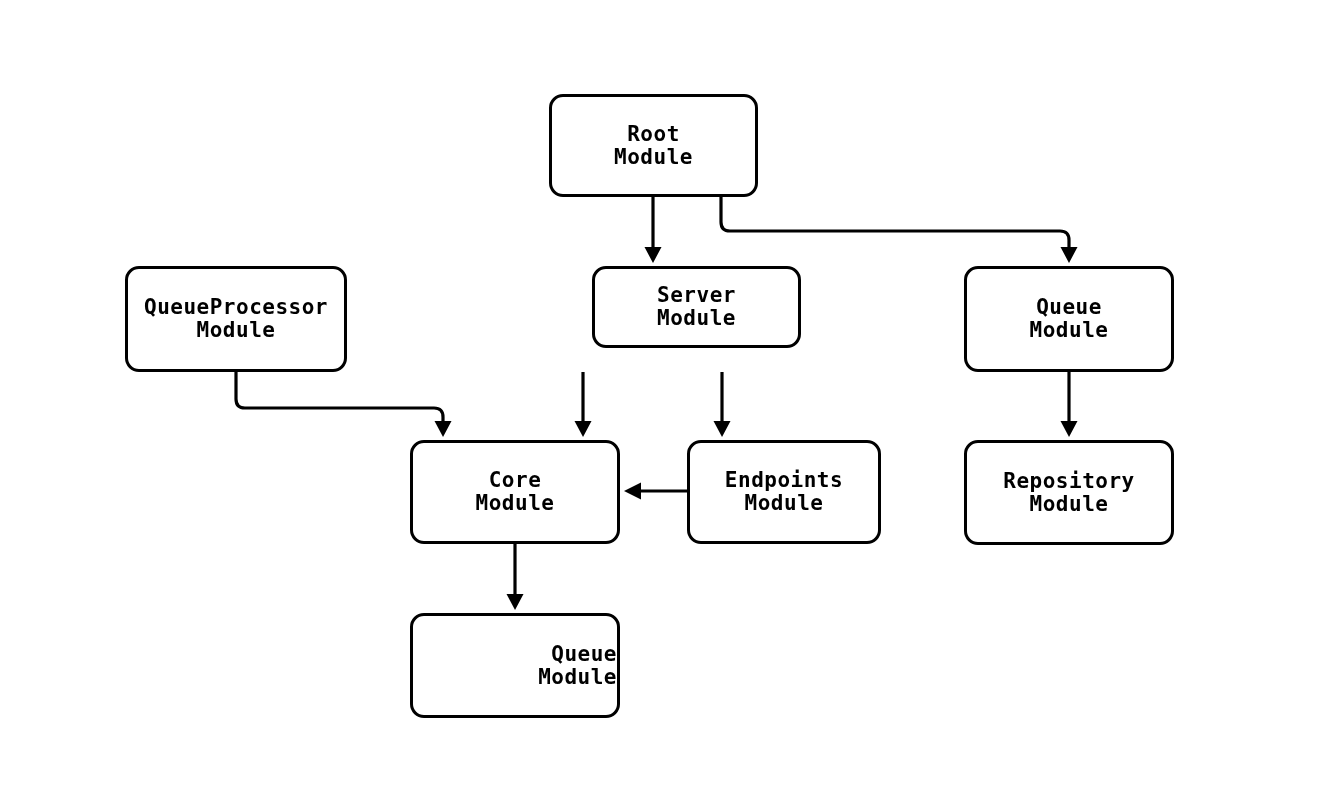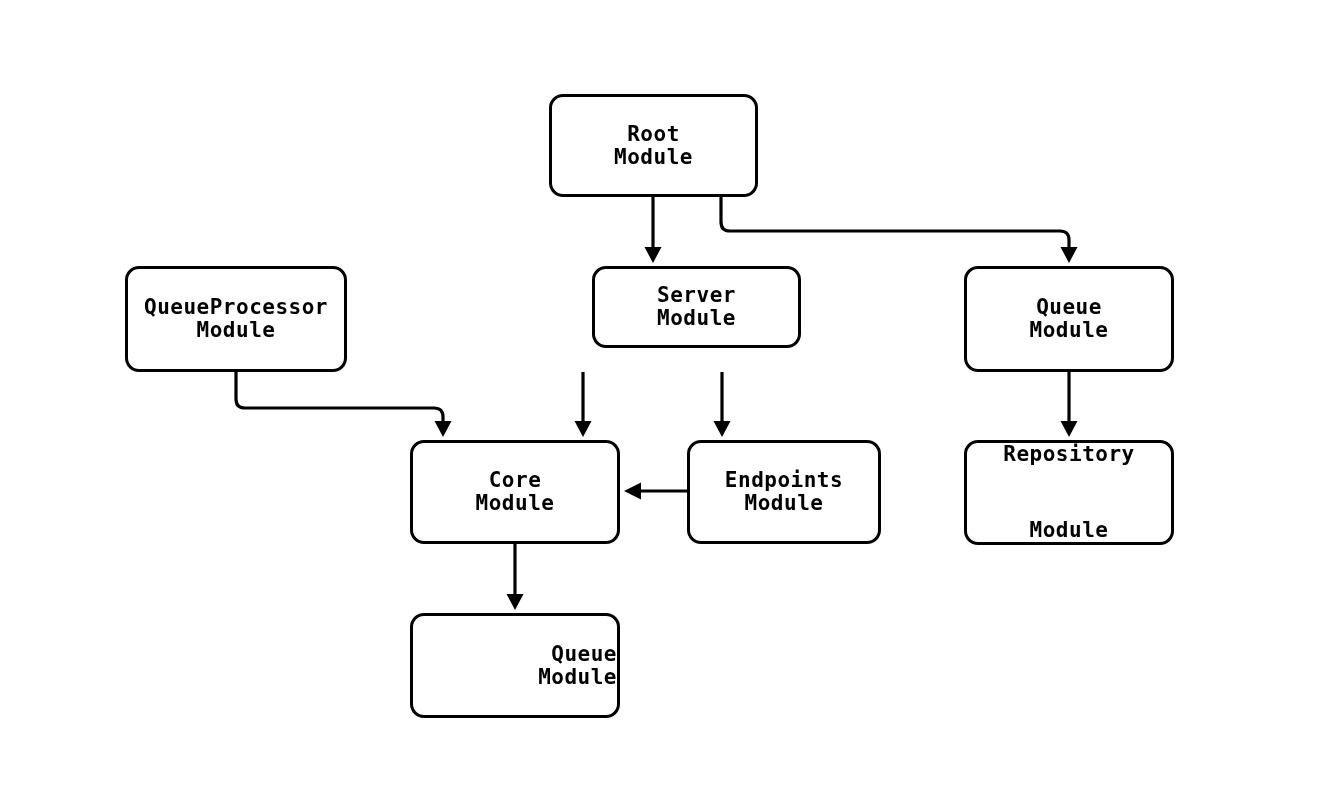--- a/index.html
+++ b/index.html
@@ -124,21 +124,21 @@
   <div class="node" style="left:410px; top:440px; width:210px; height:104px;justify-content:center;">
     <div class="node-label">Core</div>
     <div class="node-label">Module</div>
   </div>
 
   <div class="node" style="left:687px; top:440px; width:194px; height:104px;">
     <div class="node-label">Endpoints</div>
     <div class="node-label">Module</div>
   </div>
 
-  <div class="node" style="left:964px; top:440px; width:210px; height:105px;justify-content:space-between;">
+  <div class="node" style="left:964px; top:440px; width:210px; height:105px;">
     <div class="node-label">Repository</div>
     <div class="node-label">Module</div>
   </div>
 
   <div class="node" style="left:410px; top:613px; width:210px; height:105px;align-items:flex-end;">
     <div class="node-label">Queue</div>
     <div class="node-label">Module</div>
   </div>
 
 </div>

